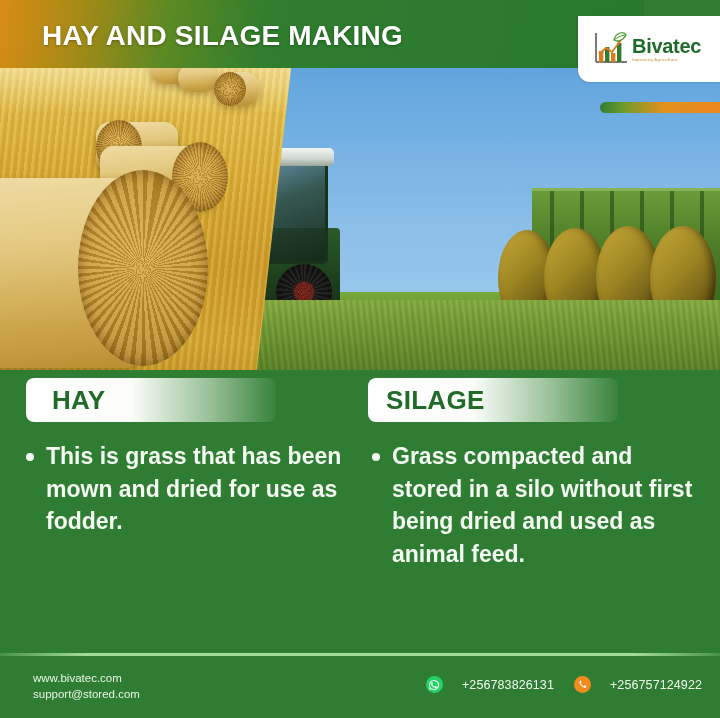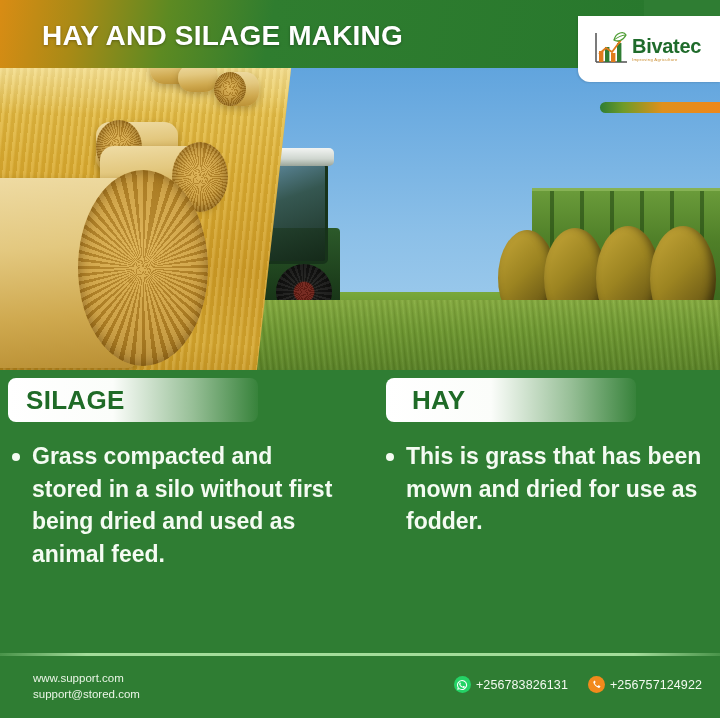--- a/index.html
+++ b/index.html
@@ -309,21 +309,21 @@
   .footer-right {
     position: absolute;
     right: 18px; top: 20px;
     display: flex;
     align-items: center;
     gap: 10px;
   }
   .contact {
     display: flex;
     align-items: center;
-    gap: 5px;
+    gap: 19px;
     justify-content: center;
   }
   .contact + .contact { margin-left: 10px; }
   .contact-icon {
     width: 17px; height: 17px;
     border-radius: 50%;
     display: flex;
     align-items: center;
     justify-content: center;
     flex: 0 0 17px;
@@ -430,45 +430,45 @@
       <span class="logo-text-wrap">
         <span class="logo-name">Bivatec</span>
         <span class="logo-tagline">Improving Agriculture</span>
       </span>
     </div>
   </div>
 
   <div class="content">
     <div class="columns">
 
+      <div class="column hay">
+        <div class="section-pill">
+          <span class="section-pill-label">HAY</span>
+        </div>
+        <ul class="bullet-list">
+          <li class="bullet-item">This is grass that has been mown and dried for use as fodder.</li>
+        </ul>
+      </div>
+
       <div class="column silage">
         <div class="section-pill">
           <span class="section-pill-label">SILAGE</span>
         </div>
         <ul class="bullet-list">
           <li class="bullet-item">Grass compacted and stored in a silo without first being dried and used as animal feed.</li>
         </ul>
       </div>
 
-      <div class="column hay">
-        <div class="section-pill">
-          <span class="section-pill-label">HAY</span>
-        </div>
-        <ul class="bullet-list">
-          <li class="bullet-item">This is grass that has been mown and dried for use as fodder.</li>
-        </ul>
-      </div>
-
     </div>
   </div>
 
   <div class="footer-divider"></div>
   <div class="footer">
     <div class="footer-left">
-      <div>www.support.com</div>
+      <div>www.bivatec.com</div>
       <div>support@stored.com</div>
     </div>
 
     <div class="footer-right">
       <div class="contact">
         <span class="contact-icon whatsapp">
           <svg viewBox="0 0 24 24" width="12" height="12">
             <path fill="#ffffff" d="M12 2A10 10 0 0 0 3.4 17.1L2.3 21.7l4.7-1.2A10 10 0 1 0 12 2Zm0 2a8 8 0 1 1-4.2 14.8l-.4-.2-2.4.6.6-2.3-.2-.4A8 8 0 0 1 12 4Z"></path>
             <path fill="#ffffff" d="M9.2 7.6c-.2-.5-.4-.5-.6-.5h-.5c-.2 0-.5.1-.8.4-.3.3-1 1-1 2.4s1 2.8 1.2 3c.1.2 2 3.1 4.9 4.2 2.4.9 2.9.7 3.4.7.5 0 1.6-.7 1.9-1.3.2-.6.2-1.2.2-1.3-.1-.1-.3-.2-.6-.3l-2-1c-.3-.1-.5-.2-.7.1l-.9 1.2c-.2.2-.4.2-.7.1-.3-.2-1.3-.5-2.5-1.6-.9-.8-1.5-1.8-1.7-2.1-.2-.3 0-.5.1-.6l.5-.6c.2-.2.2-.3.3-.5.1-.2 0-.4 0-.5l-.9-2Z"></path>
           </svg>

